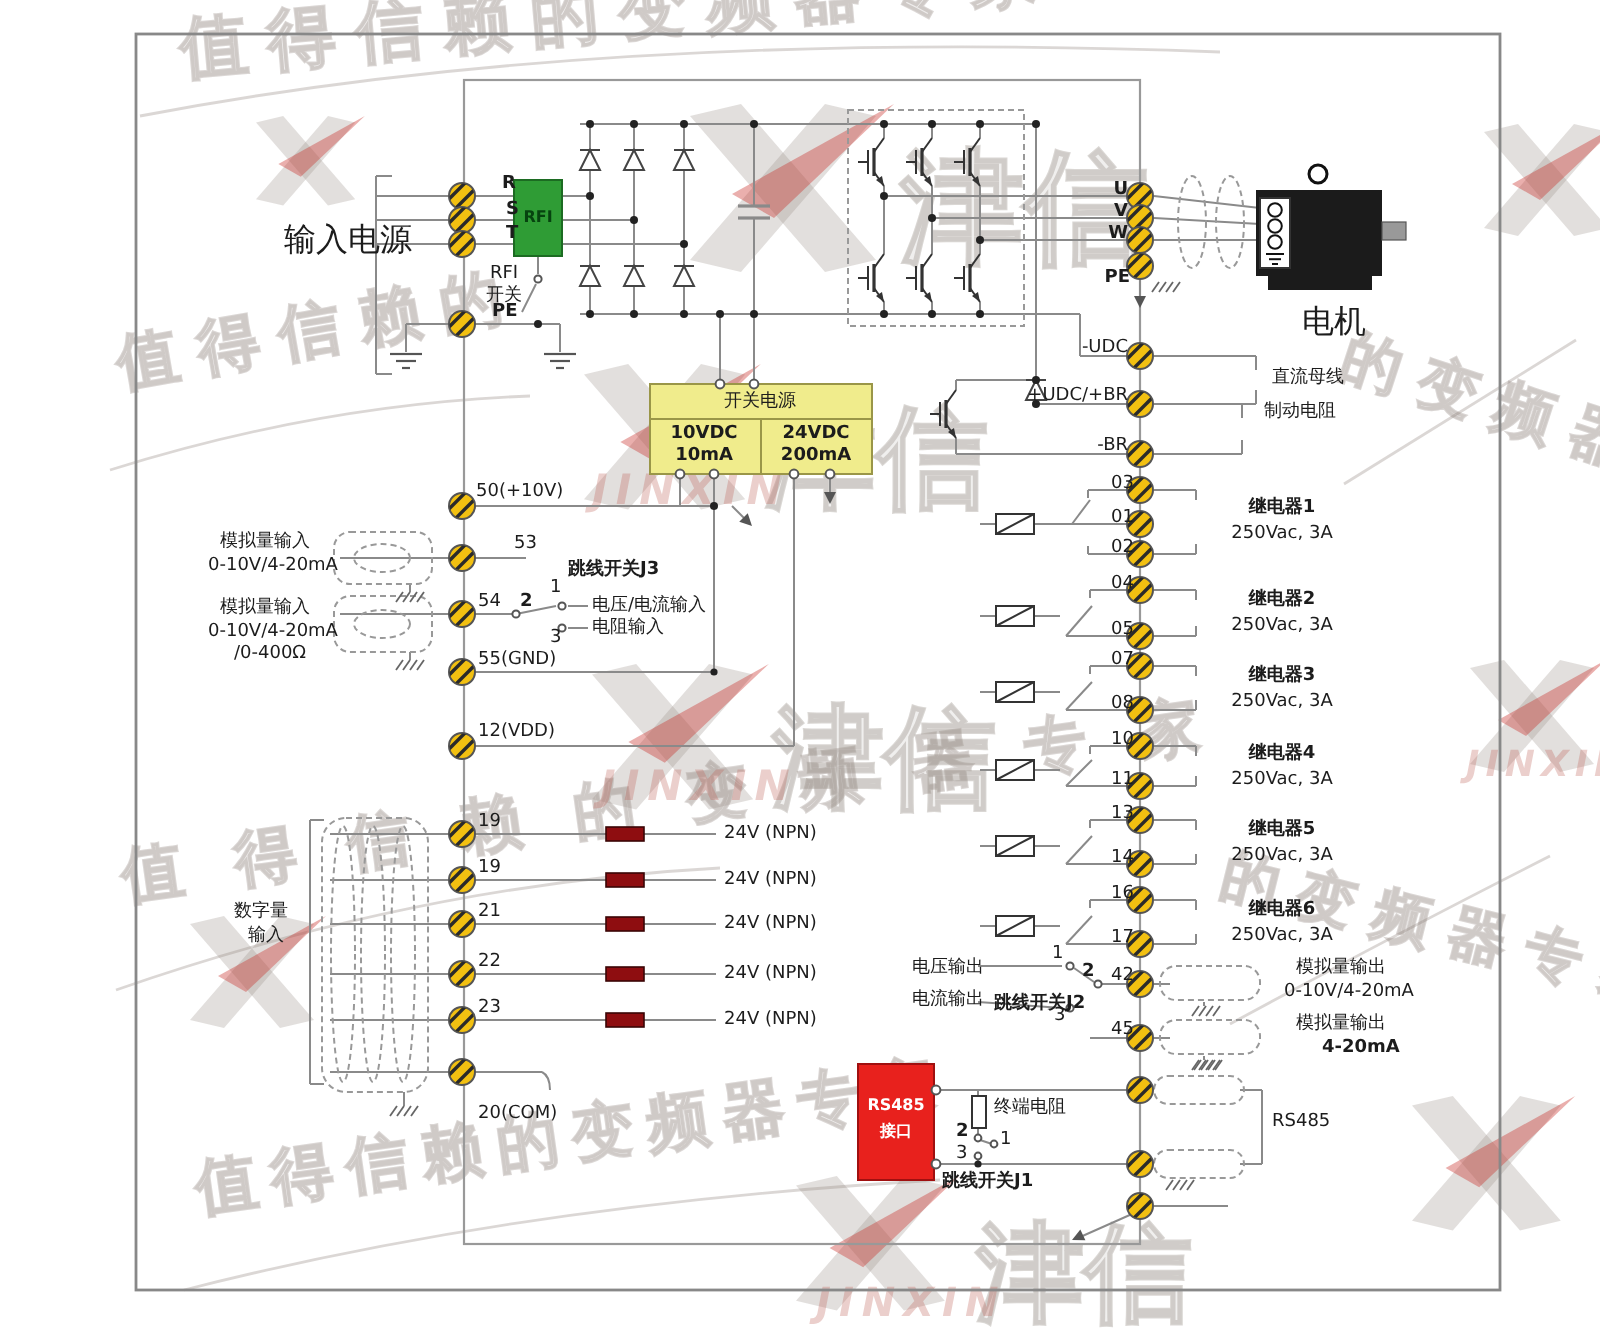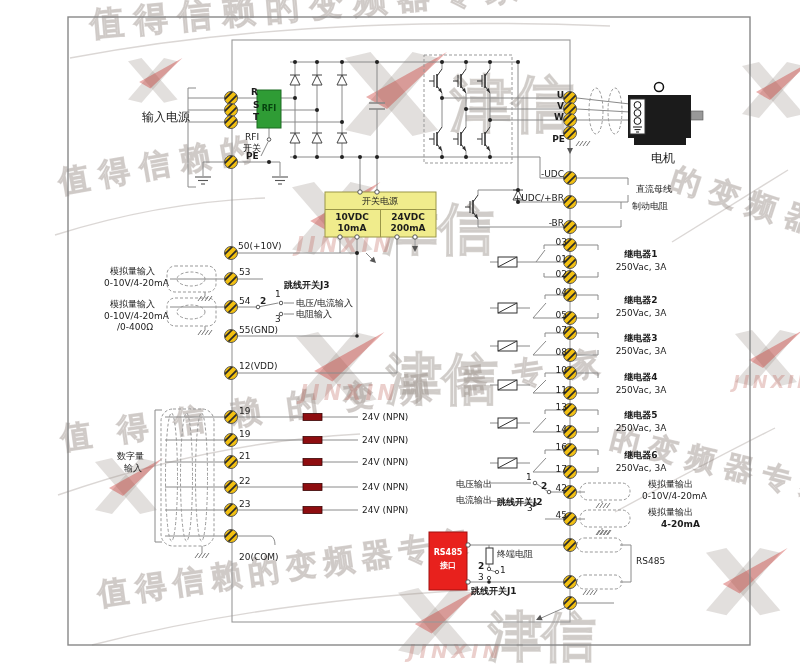--- a/index.html
+++ b/index.html
@@ -2,21 +2,21 @@
 <html><head>
 <meta charset="utf-8">
 <style>
   html,body{margin:0;padding:0;background:#fff}
   .stage{position:relative;width:800px;height:665px;background:#fff;overflow:hidden;
          font-family:"DejaVu Sans",sans-serif}
   svg{position:absolute;left:0;top:0}
   .lbl{position:absolute;font:9px/1.15 "DejaVu Sans",sans-serif;color:#1c1c1c;white-space:nowrap}
   .b{font-weight:bold}
   .s8{font-size:8px}
-  .s10{font-size:12px}
+  .s10{font-size:16px}
   .ra{transform:translateX(-100%)}
   .ctr{transform:translateX(-50%)}
   .grn{color:#06430f;font-weight:bold}
   .wht{color:#fff;font-weight:bold}
   .wm{position:absolute;font-weight:bold;letter-spacing:10px;white-space:nowrap;
       color:rgba(135,123,116,0.14);-webkit-text-stroke:1px rgba(135,123,116,0.30);
       font-family:"DejaVu Sans",sans-serif;pointer-events:none}
 </style>
 </head>
 <body>
@@ -511,21 +511,21 @@
   <div class="lbl" style="left:245px;top:132px">RFI</div>
   <div class="lbl" style="left:243px;top:143px">开关</div>
 
   <div class="lbl ctr" style="left:380px;top:196px">开关电源</div>
   <div class="lbl b ctr" style="left:352px;top:212px">10VDC</div>
   <div class="lbl b ctr" style="left:352px;top:223px">10mA</div>
   <div class="lbl b ctr" style="left:408px;top:212px">24VDC</div>
   <div class="lbl b ctr" style="left:408px;top:223px">200mA</div>
 
   <div class="lbl" style="left:238px;top:241px">50(+10V)</div>
-  <div class="lbl" style="left:239px;top:267px">53</div>
+  <div class="lbl" style="left:257px;top:267px">53</div>
   <div class="lbl" style="left:239px;top:296px">54</div>
   <div class="lbl" style="left:239px;top:325px">55(GND)</div>
   <div class="lbl" style="left:239px;top:361px">12(VDD)</div>
   <div class="lbl" style="left:110px;top:266px">模拟量输入</div>
   <div class="lbl" style="left:104px;top:278px">0-10V/4-20mA</div>
   <div class="lbl" style="left:110px;top:299px">模拟量输入</div>
   <div class="lbl" style="left:104px;top:311px">0-10V/4-20mA</div>
   <div class="lbl" style="left:117px;top:322px">/0-400Ω</div>
   <div class="lbl b" style="left:284px;top:280px">跳线开关J3</div>
   <div class="lbl" style="left:275px;top:289px">1</div>

